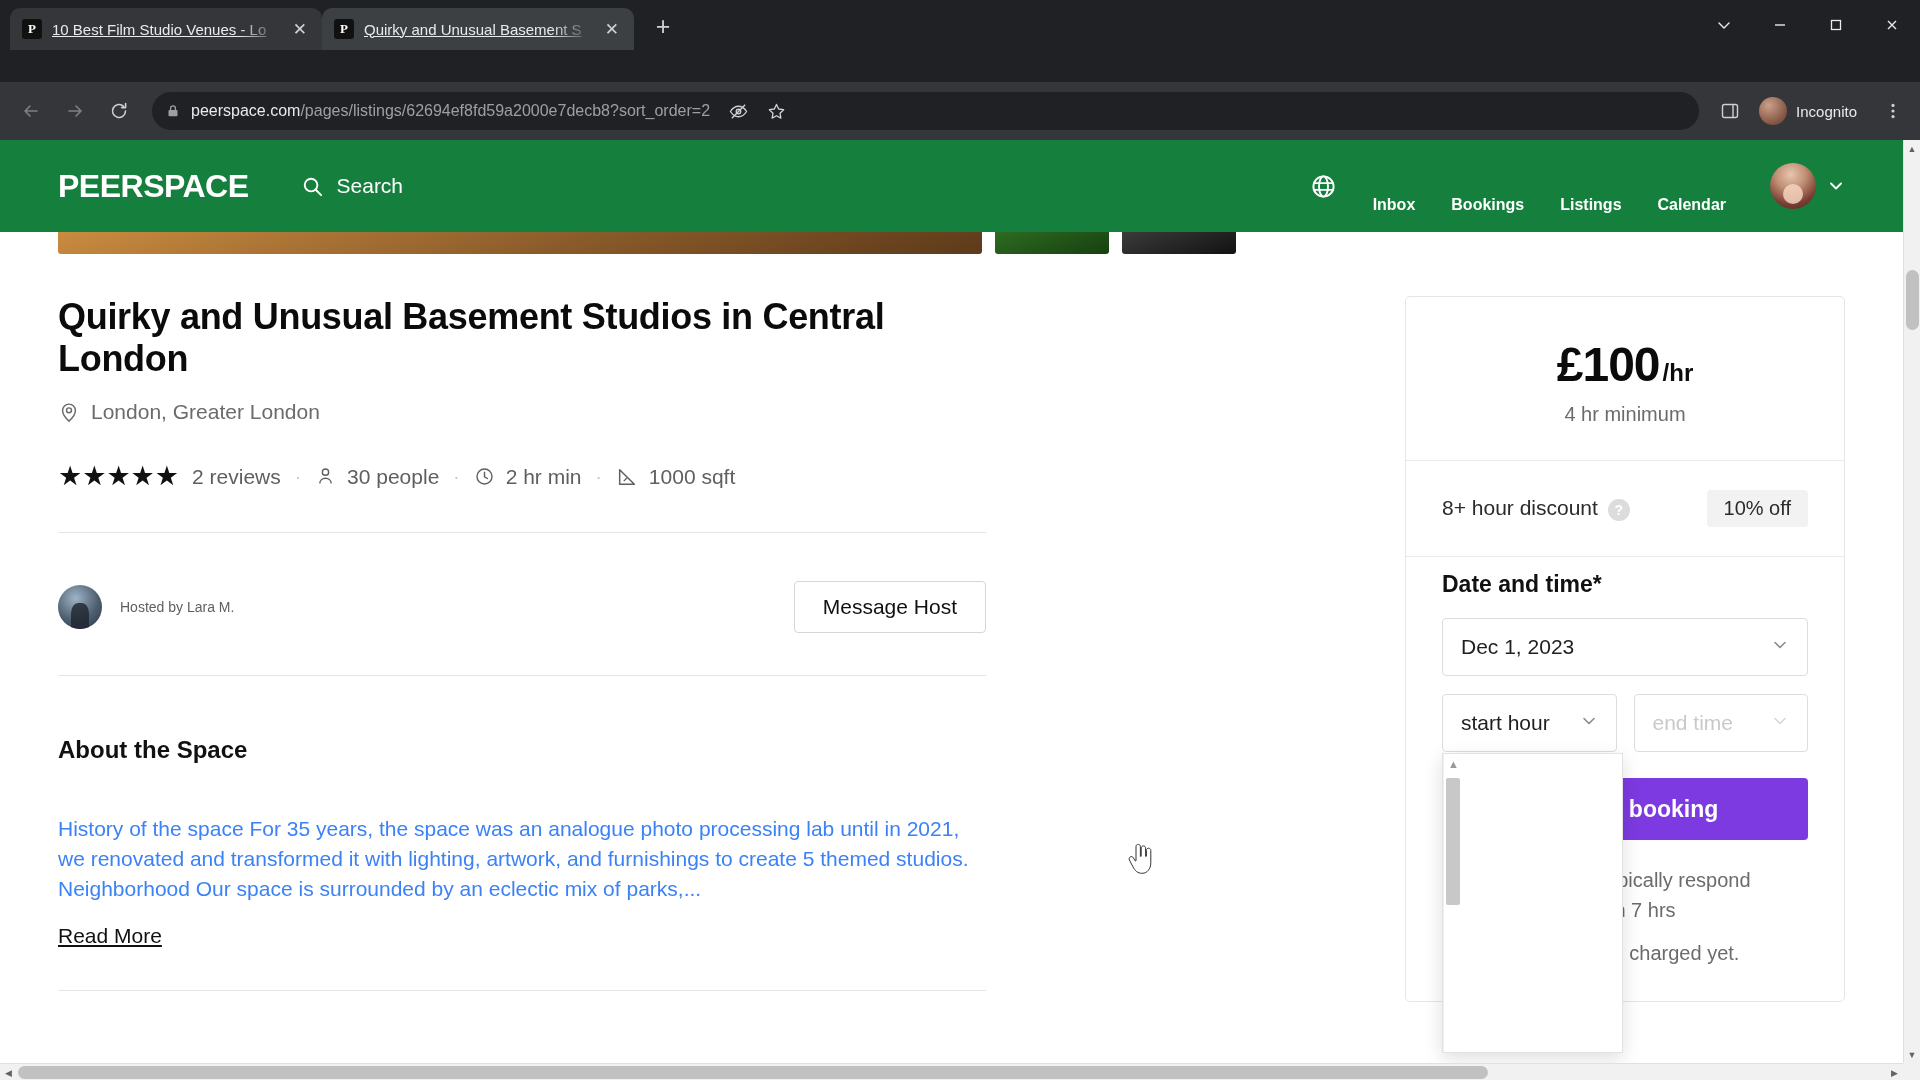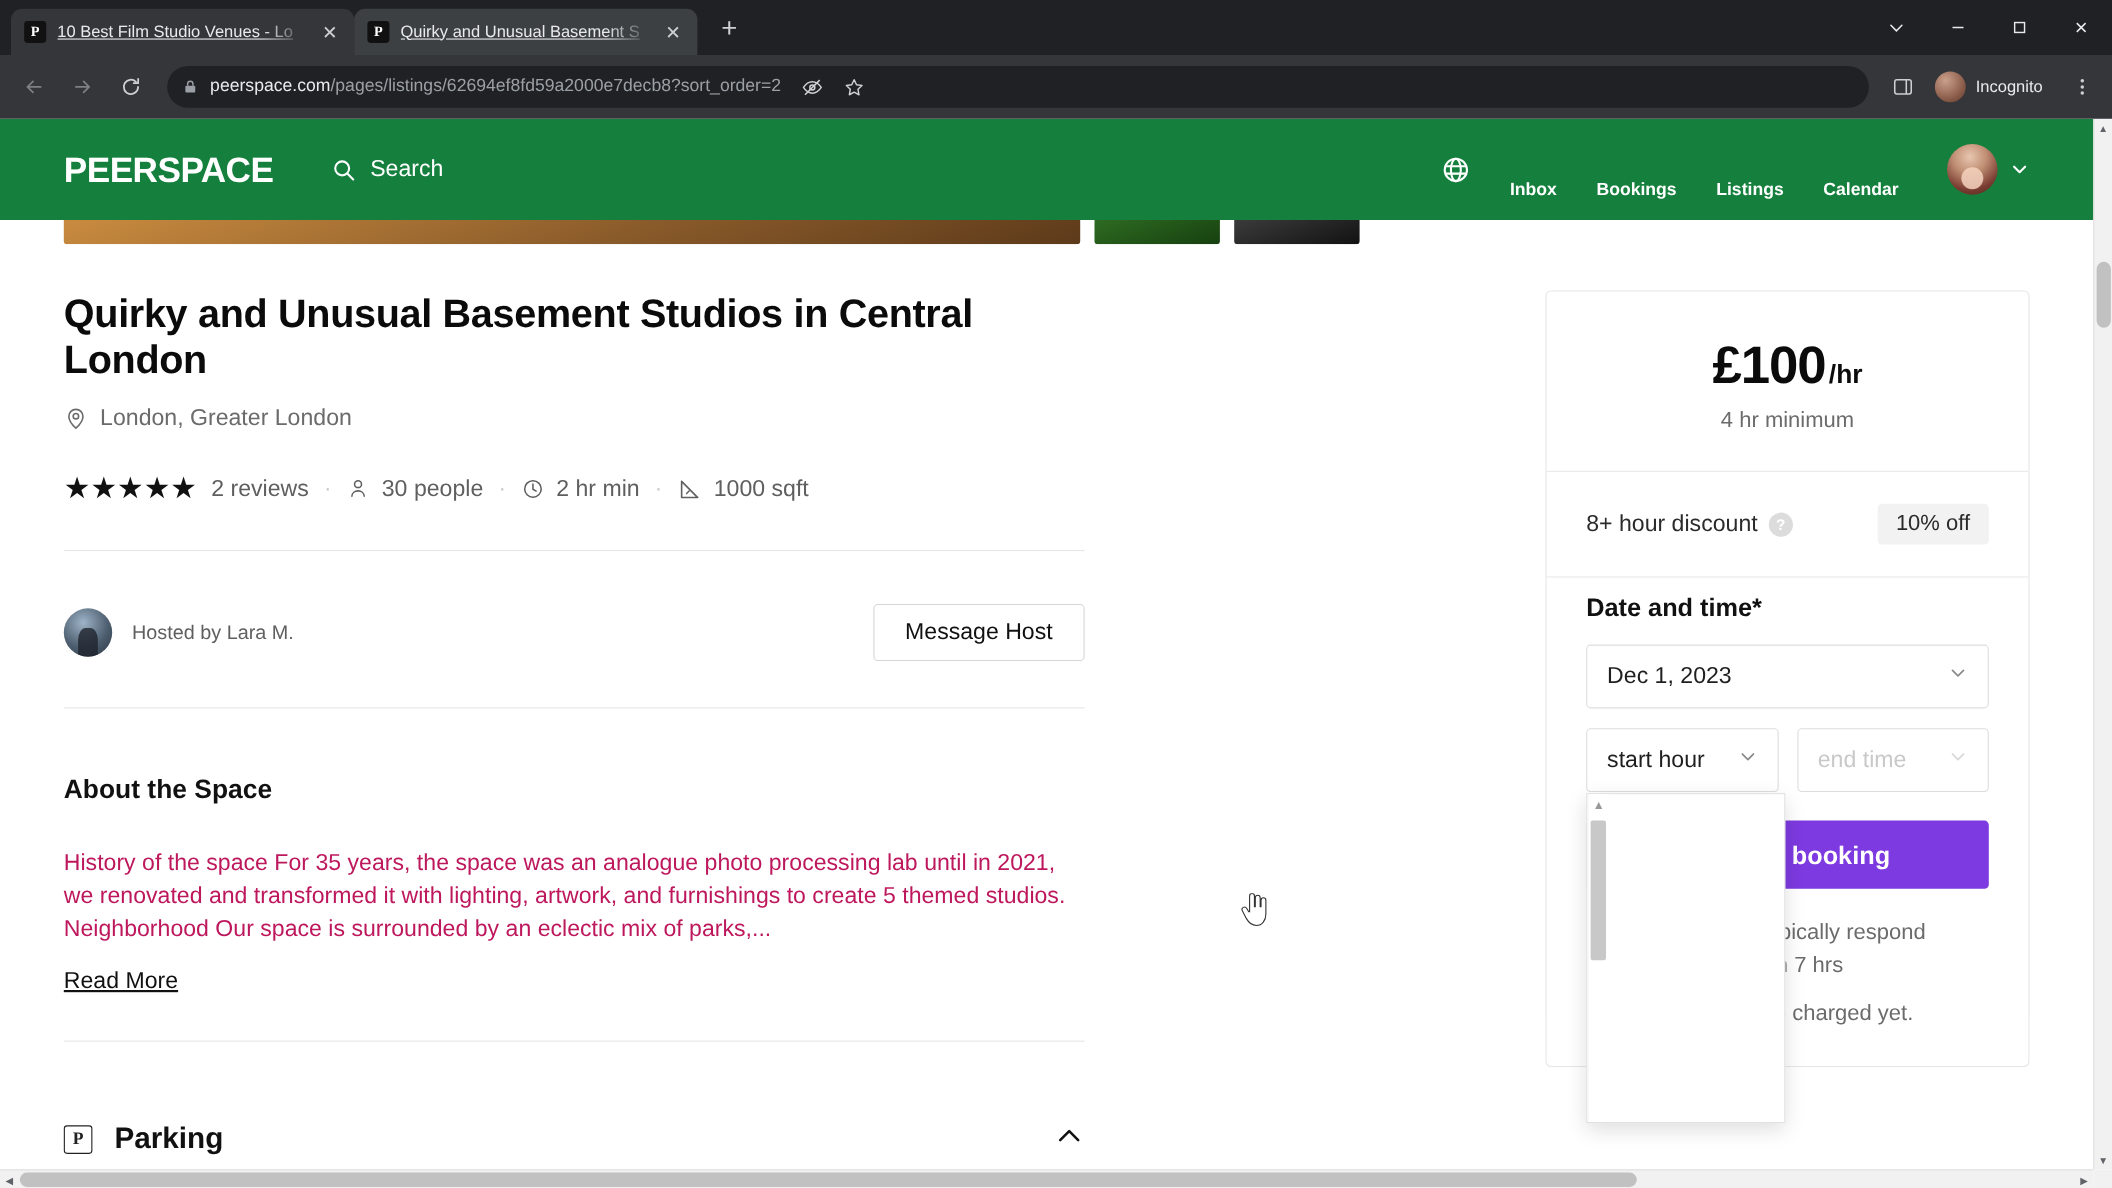--- a/index.html
+++ b/index.html
@@ -39,21 +39,21 @@
     color:#cdd0d4; font-size:25px; line-height:1; margin-left:14px; margin-bottom:9px;
     width:30px; height:30px; display:flex; align-items:center; justify-content:center;
   }
   .wincontrols {
     position:absolute; right:0; top:0; height:50px; display:flex; align-items:center;
   }
   .wc { width:56px; height:50px; display:flex; align-items:center; justify-content:center; color:#e8eaed; }
   .wc svg { display:block; }
 
   .toolbar {
-    height:58px; background:#35363a; display:flex; align-items:center; padding:0 12px; gap:6px;
+    height:58px; background:#35363a; display:flex; align-items:center; padding:0 12px; gap:6px;margin-top:32px;
   }
   .navbtn {
     width:38px; height:38px; border-radius:50%; display:flex; align-items:center;
     justify-content:center; color:#cdd0d4; flex:0 0 auto;
   }
   .navbtn.dim { color:#7e8083; }
   .omnibox {
     flex:1; height:38px; background:#202124; border-radius:19px; display:flex;
     align-items:center; padding:0 14px; gap:11px; margin:0 8px; min-width:0;
   }
@@ -124,29 +124,29 @@
 
   .rule { height:1px; background:#e6e6e6; margin:42px 0 0 0; }
 
   .host-row { display:flex; align-items:center; margin-top:48px; }
   .host-ava {
     width:44px; height:44px; border-radius:50%;
     background: radial-gradient(circle at 40% 30%, #9fb4c8, #4d5f70 55%, #2b3540);
     flex:0 0 auto; overflow:hidden; position:relative;
   }
   .host-ava::after{ content:""; position:absolute; left:30%; top:40%; width:40%;height:60%; background:rgba(30,35,45,.8); border-radius:40% 40% 0 0; }
-  .host-name { color:#5f5f5f; font-size:18px; margin-left:18px; }
+  .host-name { color:#5f5f5f; font-size:14px; margin-left:18px; }
   .msg-host {
     margin-left:auto; border:1px solid #d6d6d6; background:#fff; border-radius:4px;
     padding:0 28px; height:52px; display:flex; align-items:center;
     font-size:21px; color:#111; font-family:"Liberation Sans", sans-serif;
   }
 
   .sec-title { font-size:24px; font-weight:bold; color:#111; margin-top:60px; }
-  .about-p { font-size:21px; line-height:1.42; color:#be185d; margin-top:38px; }
+  .about-p { font-size:21px; line-height:1.42; color:#3b82f6; margin-top:50px; }
   .readmore { display:inline-block; margin-top:21px; font-size:21px; color:#111; text-decoration:underline; }
 
   .parking-row { display:flex; align-items:center; margin-top:72px; gap:20px; }
   .pk-ico {
     width:26px; height:26px; border:1.6px solid #222; border-radius:3px;
     display:flex; align-items:center; justify-content:center;
     font-size:16px; font-weight:bold; color:#222; font-family:"Liberation Serif", serif;
   }
   .pk-label { font-size:27px; font-weight:bold; color:#111; }
   .pk-chev { margin-left:auto; color:#111; }

